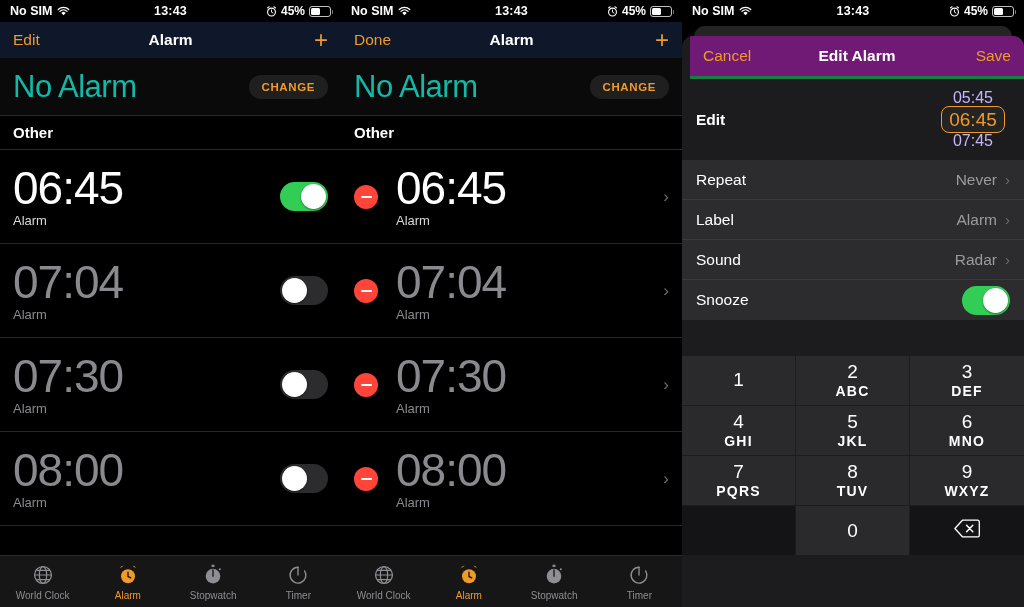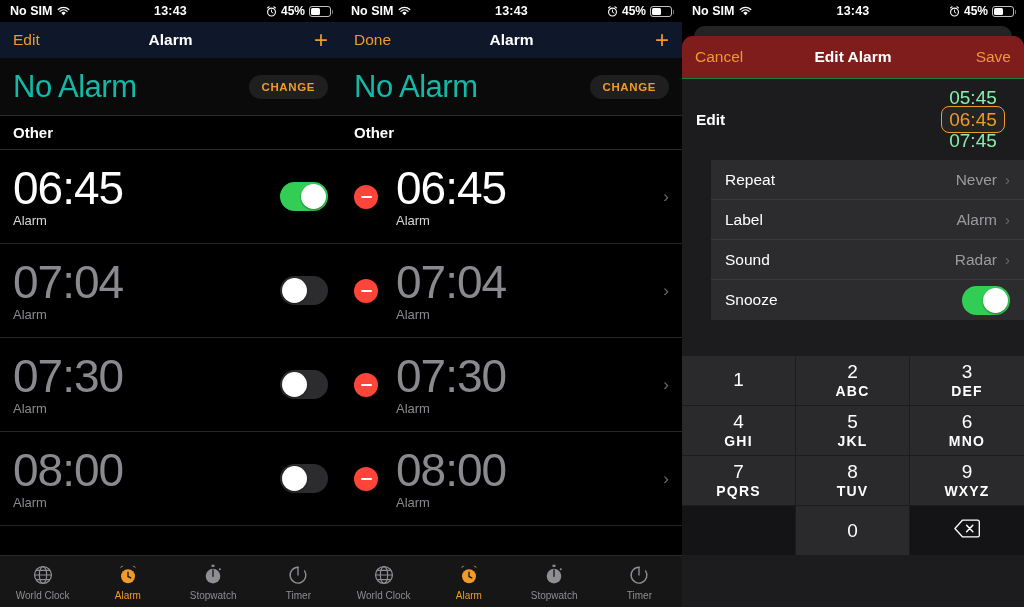--- a/index.html
+++ b/index.html
@@ -118,37 +118,38 @@
   .sheet-back {
     position:absolute; top:26px; left:12px; right:12px; height:40px;
     background:#242424; border-radius:11px 11px 0 0;
   }
   .sheet {
     position:absolute; top:36px; left:0; right:0; bottom:0;
     background:#1c1c1e; border-radius:11px 11px 0 0; overflow:hidden;
   }
   .sheet-nav {
     height:43px; display:flex; align-items:center; justify-content:space-between;
-    padding:0 13px; background:#7f1d1d; position:relative;
-    border-bottom:1px solid #15803d;
+    padding:0 13px; background:#701a75; position:relative;
+    border-bottom:3px solid #15803d;
+    margin-left:8px;
   }
   .sheet-nav .nav-title { color:#fff; font-size:15.5px; font-weight:700; }
   .sheet-nav .nav-action { color:#f09a2a; font-size:15.5px; position:relative; z-index:2; }
 
   .time-block { height:81px; background:#1c1c1e; position:relative; display:flex; align-items:center; padding:0 14px; }
   .time-block .tb-label { color:#fff; font-size:15.5px; font-weight:600; }
   .picker { margin-left:auto; width:74px; height:68px; position:relative; display:flex; flex-direction:column; align-items:center; justify-content:center; }
-  .pick-ghost { color:#86efac; font-size:19px; font-weight:300; height:20px; line-height:20px; overflow:hidden; }
+  .pick-ghost { color:#c4b5fd; font-size:16px; font-weight:300; height:20px; line-height:20px; overflow:hidden; }
   .pick-sel {
     border:1.6px solid #f09a2a; border-radius:8px; color:#f09a2a;
     font-size:19px; font-weight:400; padding:3px 7px; background:#242424;
     line-height:1; margin:-2px 0; position:relative; z-index:2;
   }
 
-  .settings { background:#2c2c2e;margin-left:29px; }
+  .settings { background:#2c2c2e; }
   .set-row {
     height:40px; display:flex; align-items:center; padding:0 14px;
     border-bottom:1px solid #3a3a3c;
   }
   .set-row:last-child { border-bottom:none; }
   .set-label { color:#fff; font-size:15.5px; }
   .set-value { margin-left:auto; color:#9b9b9f; font-size:15.5px; }
   .set-chev { color:#6b6b70; font-size:15px; margin-left:8px; }
   .set-row .toggle { margin-left:auto; }
 

